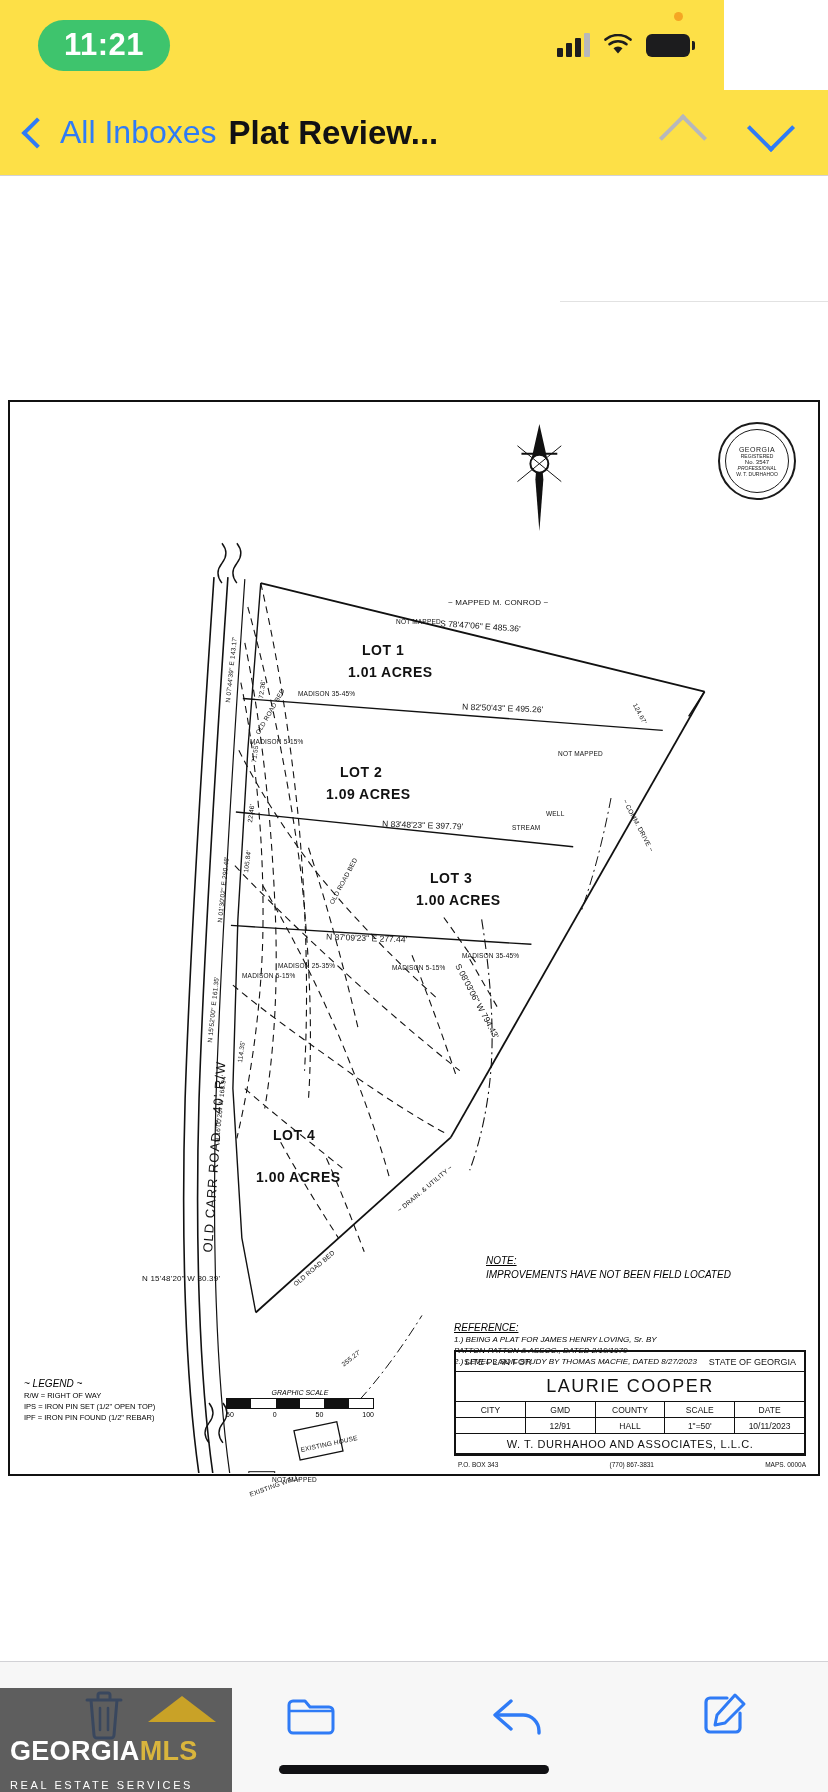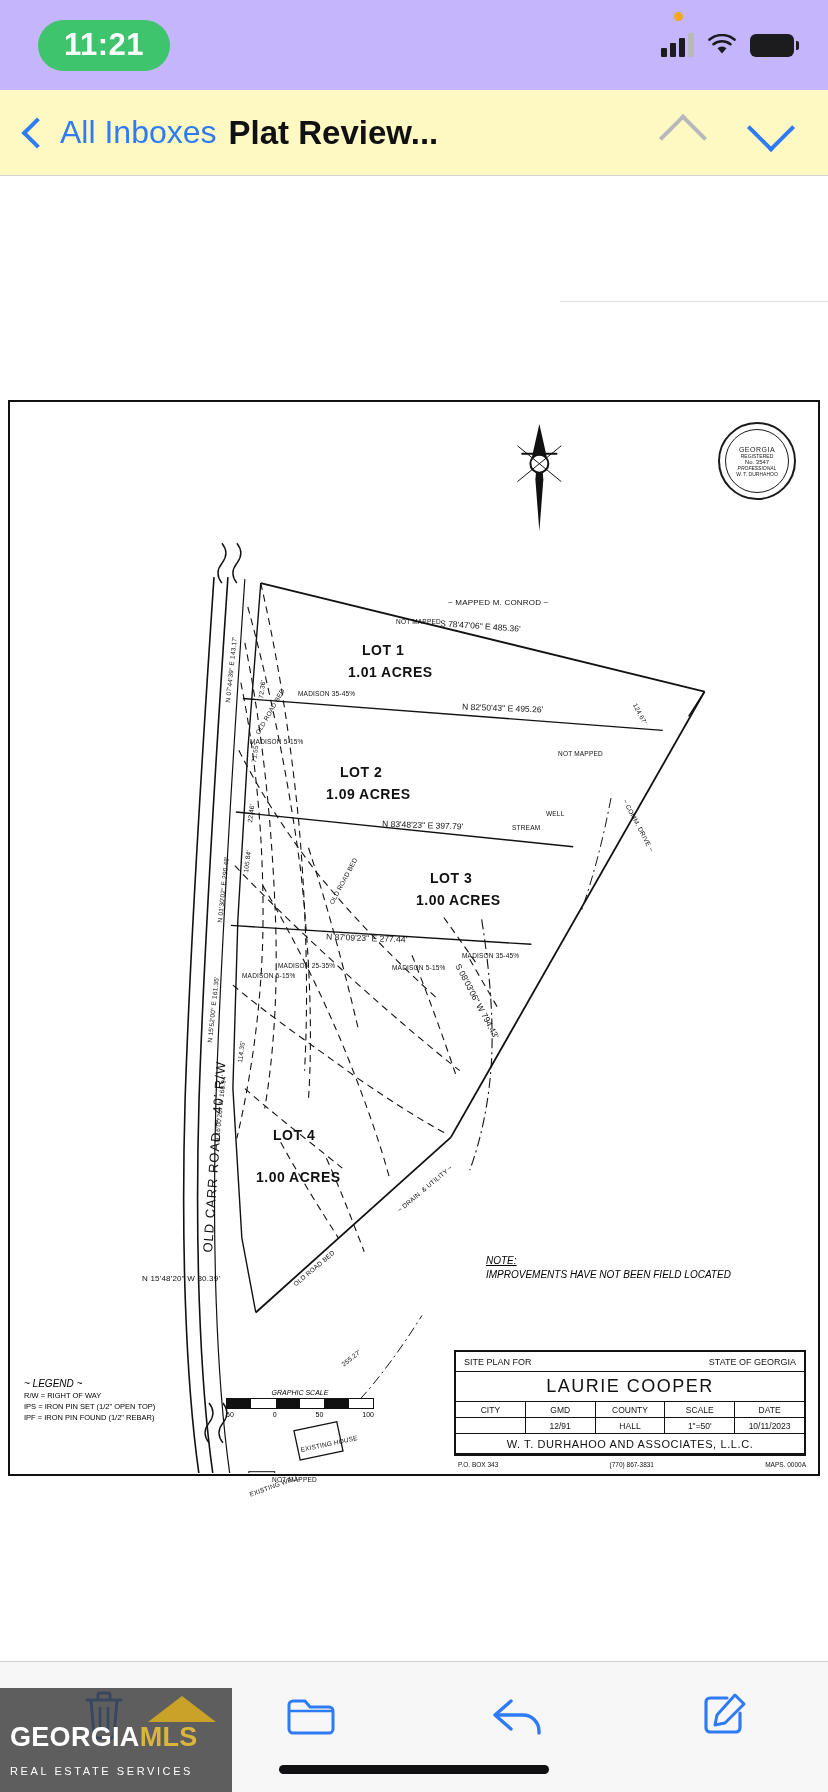--- a/index.html
+++ b/index.html
@@ -13,23 +13,23 @@
     font-family: "Liberation Sans", sans-serif;
     -webkit-font-smoothing: antialiased;
     overflow: hidden;
     position: relative;
   }
 
   
   .status-bar {
     position: absolute;
     top: 0; left: 0;
-    width: 828px;
+    width: 724px;
     height: 90px;
-    background: #c4b5fd;
+    background: #fde047;
     display: flex;
     align-items: center;
     justify-content: space-between;
     box-sizing: border-box;
     padding: 0 34px 0 38px;
   }
   .status-time-pill {
     background: #3ec46d;
     color: #ffffff;
     font-size: 31px;
@@ -86,21 +86,21 @@
     border-radius: 50%;
     background: #f5a623;
   }
 
   
   .nav-bar {
     position: absolute;
     top: 90px; left: 0;
     width: 828px;
     height: 86px;
-    background: #fef9c3;
+    background: #fde047;
     border-bottom: 1px solid #d2d2d6;
     display: flex;
     align-items: center;
     box-sizing: border-box;
     padding: 0 32px 0 26px;
   }
   .nav-back {
     display: flex;
     align-items: center;
     gap: 8px;
@@ -320,21 +320,21 @@
   
   .watermark {
     position: absolute;
     left: 0;
     bottom: 0;
     width: 232px;
     height: 104px;
     background: rgba(60,60,60,0.82);
     color: #ffffff;
     box-sizing: border-box;
-    padding: 4px 0 0 10px;
+    padding: 18px 0 0 10px;
   }
   .wm-roof {
     position: absolute;
     right: 16px;
     top: 8px;
     width: 0; height: 0;
     border-left: 34px solid transparent;
     border-right: 34px solid transparent;
     border-bottom: 26px solid #c9a227;
   }
@@ -502,20 +502,26 @@
       <div class="lbl tinier" style="left:536px; top:408px;">WELL</div>
       <div class="lbl tinier" style="left:502px; top:422px;">STREAM</div>
       <div class="lbl tinier" style="left:628px; top:300px; transform:rotate(62deg); transform-origin:0 0;">124.67'</div>
       <div class="lbl tinier" style="left:330px; top:960px; transform:rotate(-38deg); transform-origin:0 0;">255.27'</div>
 
       <div class="note-block">
         <div class="note-title">NOTE:</div>
         <div class="note-body">IMPROVEMENTS HAVE NOT BEEN FIELD LOCATED</div>
       </div>
 
+      <div class="ref-block">
+        <div class="ref-title">REFERENCE:</div>
+        <div class="ref-line">1.) BEING A PLAT FOR JAMES HENRY LOVING, Sr. BY</div>
+        <div class="ref-line">PATTON-PATTON &amp; ASSOC., DATED 2/10/1970</div>
+        <div class="ref-line">2.) LEVEL 3 SOIL STUDY BY THOMAS MACFIE, DATED 8/27/2023</div>
+      </div>
 
       <div class="legend-block">
         <div class="legend-title">~ LEGEND ~</div>
         <div class="legend-line">R/W = RIGHT OF WAY</div>
         <div class="legend-line">IPS = IRON PIN SET (1/2" OPEN TOP)</div>
         <div class="legend-line">IPF = IRON PIN FOUND (1/2" REBAR)</div>
       </div>
 
       <div class="scale-block">
         <div class="scale-cap">GRAPHIC SCALE</div>

